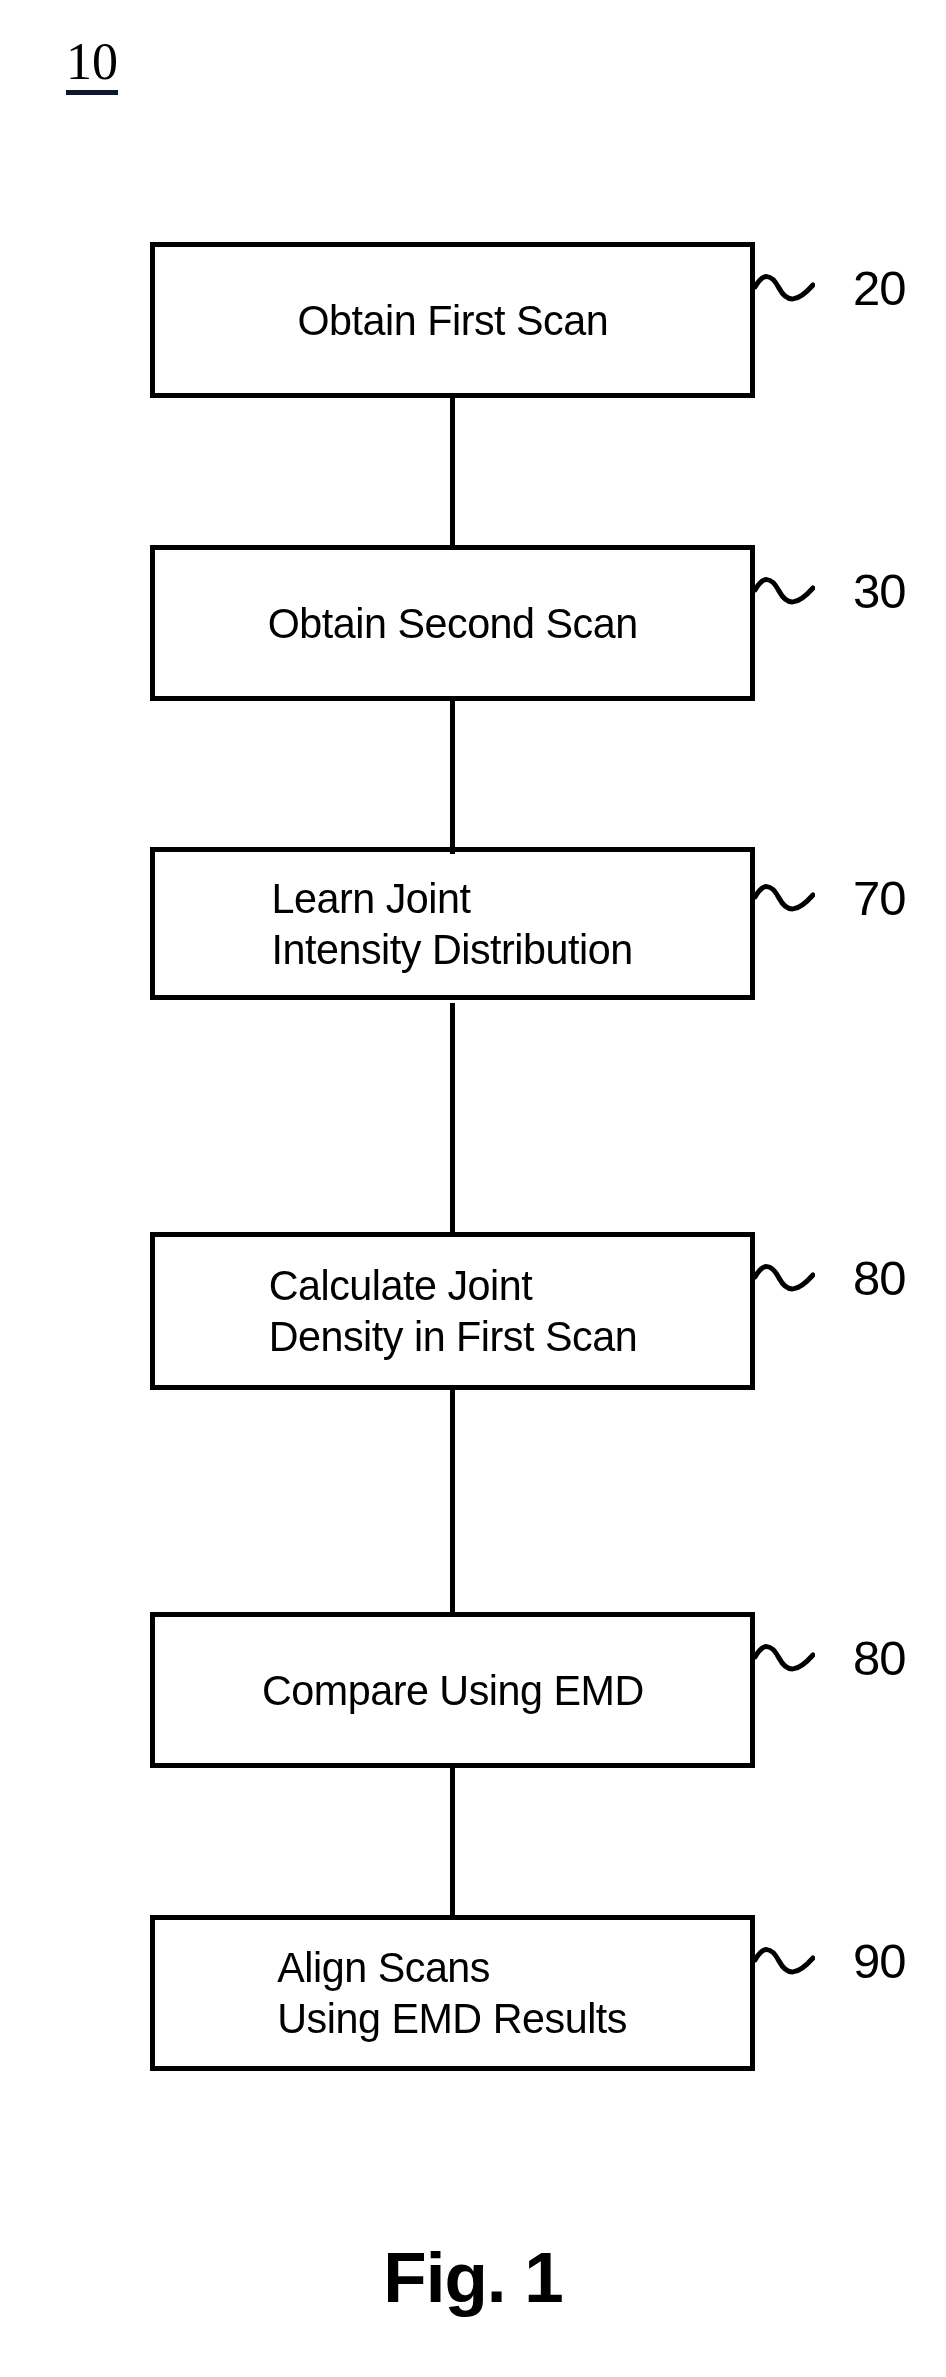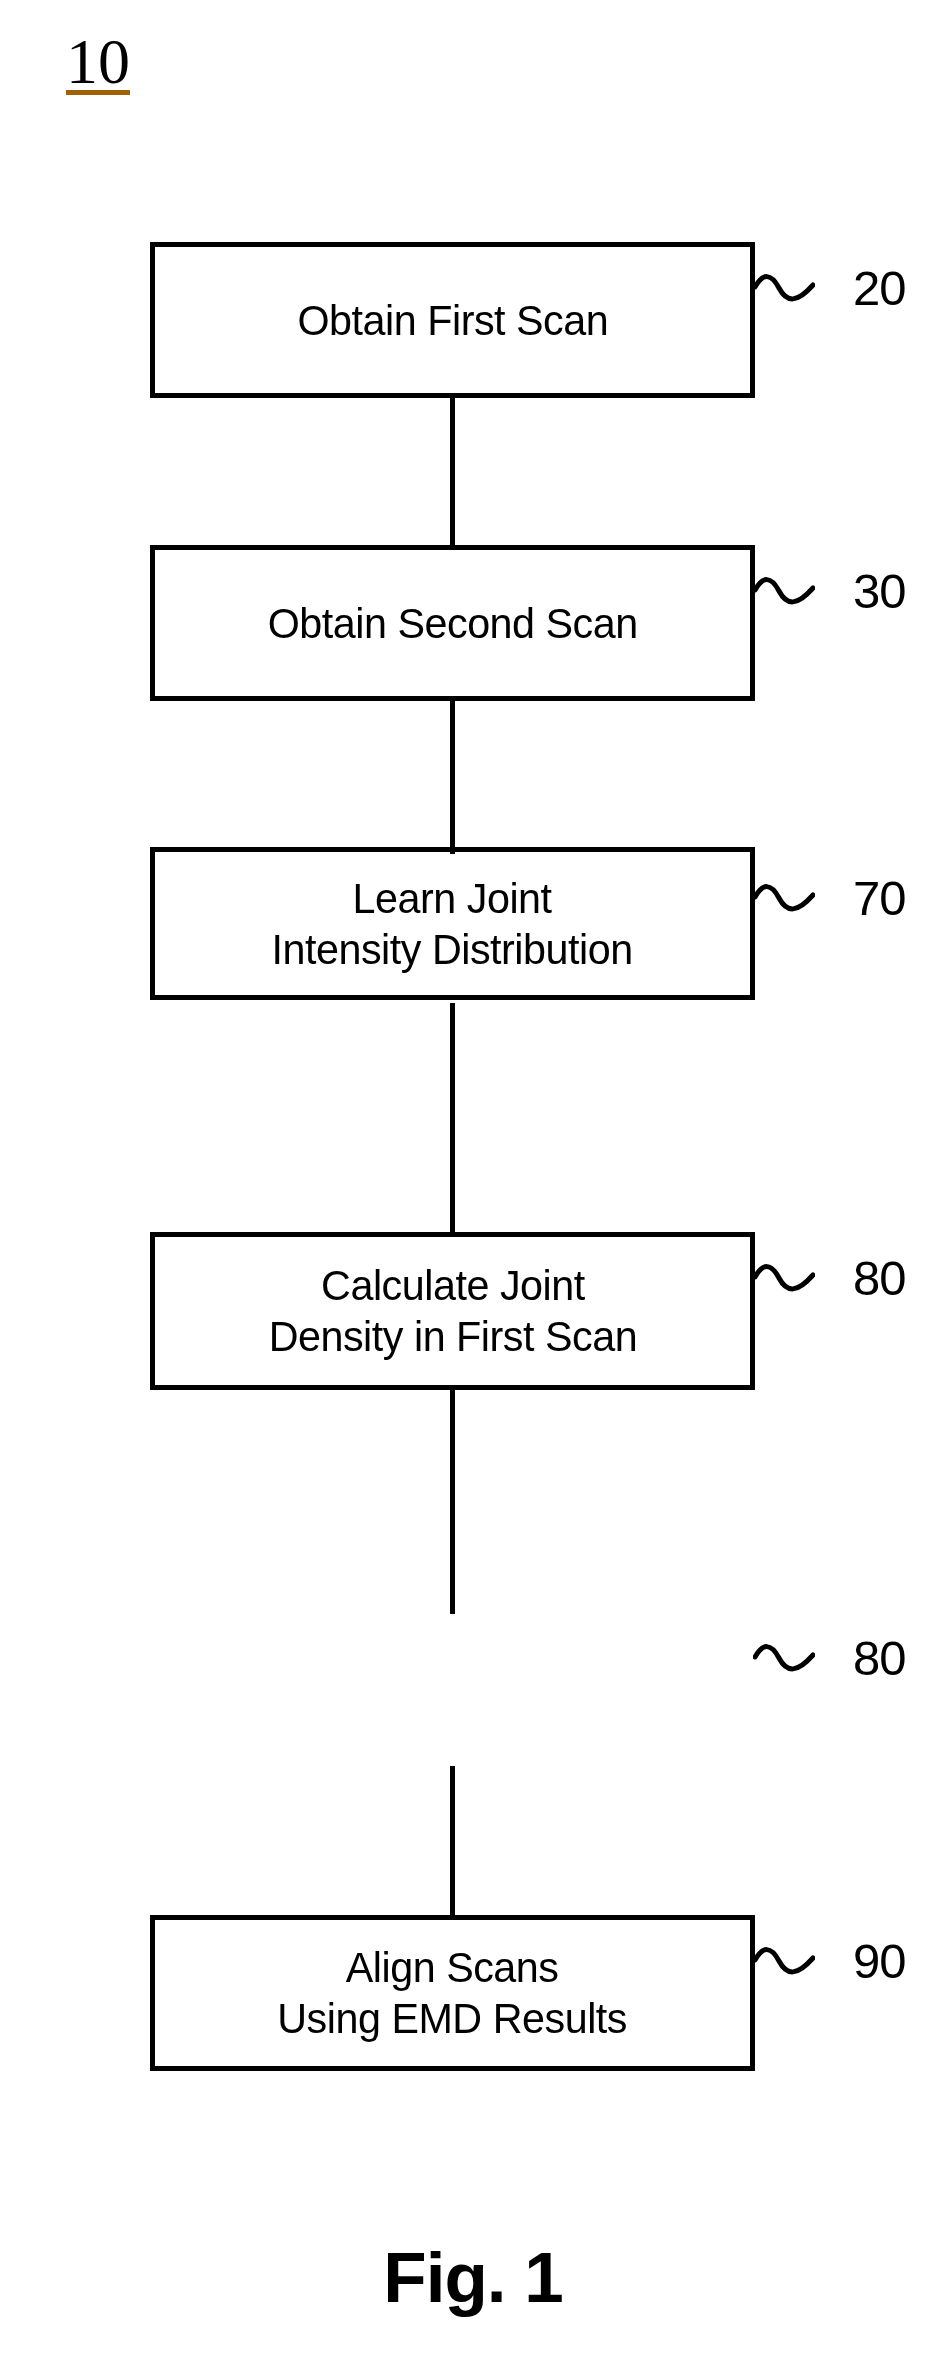--- a/index.html
+++ b/index.html
@@ -17,41 +17,41 @@
     font-family: "Liberation Sans", sans-serif;
     color: #000000;
   }
 
   
   .fig-ref-top {
     position: absolute;
     left: 66px;
     top: 36px;
     font-family: "Liberation Serif", serif;
-    font-size: 64px;
+    font-size: 52px;
     line-height: 52px;
     font-weight: 400;
     letter-spacing: 0px;
     color: #000;
-    border-bottom: 5px solid #a16207;
+    border-bottom: 5px solid #0f172a;
     padding-bottom: 2px;
   }
 
   
   .flow-box {
     position: absolute;
     left: 150px;
     width: 605px;
     box-sizing: border-box;
     border: 5px solid #000000;
     background: #ffffff;
     display: flex;
     align-items: center;
     justify-content: center;
-    text-align: center;
+    text-align: left;
   }
   .flow-box .box-text {
     font-family: "Liberation Sans", sans-serif;
     font-size: 43px;
     line-height: 51px;
     font-weight: 400;
     color: #000000;
     letter-spacing: -0.5px;
     transform: scaleX(0.96);
     white-space: pre-line;
@@ -120,20 +120,23 @@
   <div class="flow-box" style="top:847px; height:153px;">
     <span class="box-text">Learn Joint
 Intensity Distribution</span>
   </div>
 
   <div class="flow-box" style="top:1232px; height:158px;">
     <span class="box-text">Calculate Joint
 Density in First Scan</span>
   </div>
 
+  <div class="flow-box" style="top:1612px; height:156px;">
+    <span class="box-text">Compare Using EMD</span>
+  </div>
 
   <div class="flow-box" style="top:1915px; height:156px;">
     <span class="box-text">Align Scans
 Using EMD Results</span>
   </div>
 
   <div class="connector" style="top:396px;  height:151px;"></div>
   <div class="connector" style="top:699px;  height:155px;"></div>
   <div class="connector" style="top:1003px; height:231px;"></div>
   <div class="connector" style="top:1388px; height:226px;"></div>

